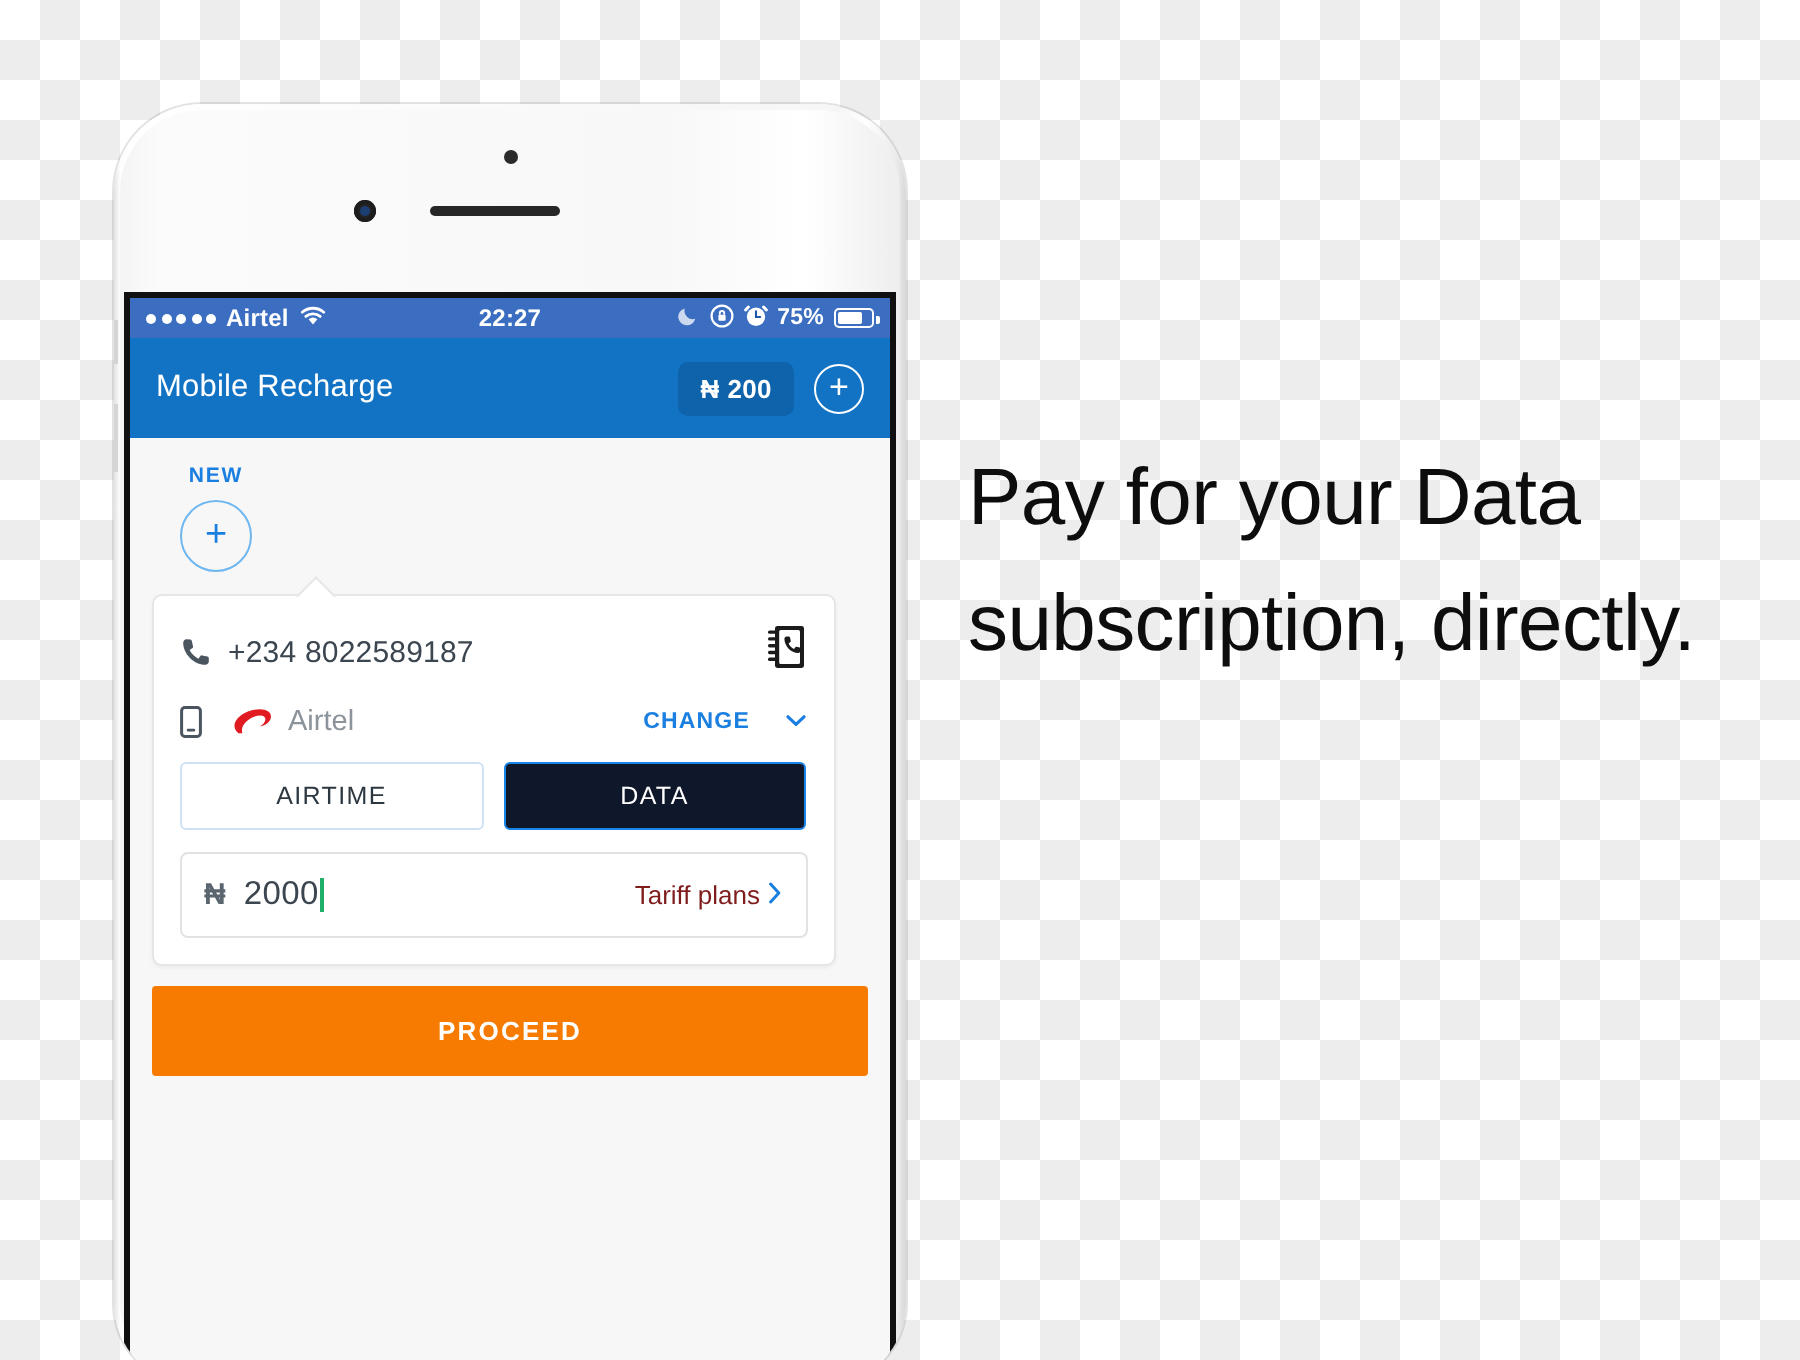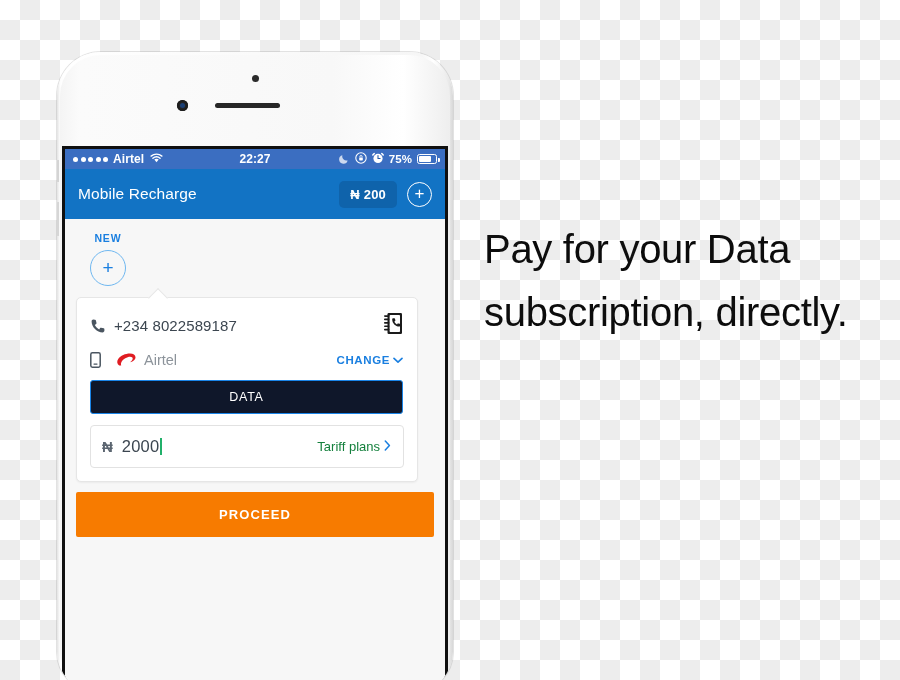--- a/index.html
+++ b/index.html
@@ -235,21 +235,21 @@
 
   .row-operator {
     display:flex; align-items:center;
     padding: 4px 14px 12px 13px;
   }
   .ico-sim { width:17px; display:flex; }
   .airtel-logo { margin-left: 9px; display:flex; align-items:center;}
   .operator-name { font-size:14.5px; color:#8c939a; margin-left:7px; }
   .change-link {
     margin-left:auto; color:#1a7fe0; font-size:11.5px; font-weight:bold;
-    letter-spacing:0.6px; display:flex; align-items:center; gap:3px;
+    letter-spacing:0.6px; display:flex; align-items:center; gap:18px;
   }
 
   .segrow { display:flex; gap:10px; padding: 0 14px 0 13px; }
   .seg {
     flex:1; text-align:center;
     font-size: 12.5px; font-weight:500; letter-spacing:0.7px;
     padding: 9px 0; border-radius:3px;
     border:1px solid #cfe2f5;
     background:#ffffff; color:#2d3740;
     box-sizing:border-box;
@@ -267,21 +267,21 @@
   .naira-sym { color:#5b6570; font-size:15px; font-weight:bold; }
   .amount-val {
     font-size:16.5px; color:#3c4650; margin-left:9px; letter-spacing:0.2px;
     display:flex; align-items:center;
   }
   .caret {
     display:inline-block; width:1.6px; height:17px;
     background:#21b06a; margin-left:1px;
   }
   .tariff-link {
-    margin-left:auto; color:#15803d; font-size:13px; font-weight:500;
+    margin-left:auto; color:#7f1d1d; font-size:13px; font-weight:500;
     display:flex; align-items:center; gap:4px;
   }
 
   .proceed {
     margin: 10px 0 0 0;
     background: #f77b00;
     color: #ffffff;
     text-align:center;
     font-size: 13px;
     font-weight: 600;
@@ -429,20 +429,21 @@
             <span>CHANGE</span>
             <span>
               <svg width="10" height="7" viewBox="0 0 10 7">
                 <path d="M1 1.4 5 5.2 9 1.4" stroke="#1a7fe0" stroke-width="1.6" fill="none" stroke-linecap="round" stroke-linejoin="round"></path>
               </svg>
             </span>
           </span>
         </div>
 
         <div class="segrow">
+          <div class="seg">AIRTIME</div>
           <div class="seg active">DATA</div>
         </div>
 
         <div class="amountbox">
           <span class="naira-sym">₦</span>
           <span class="amount-val">
             <span>2000</span>
             <span class="caret"></span>
           </span>
           <span class="tariff-link">

